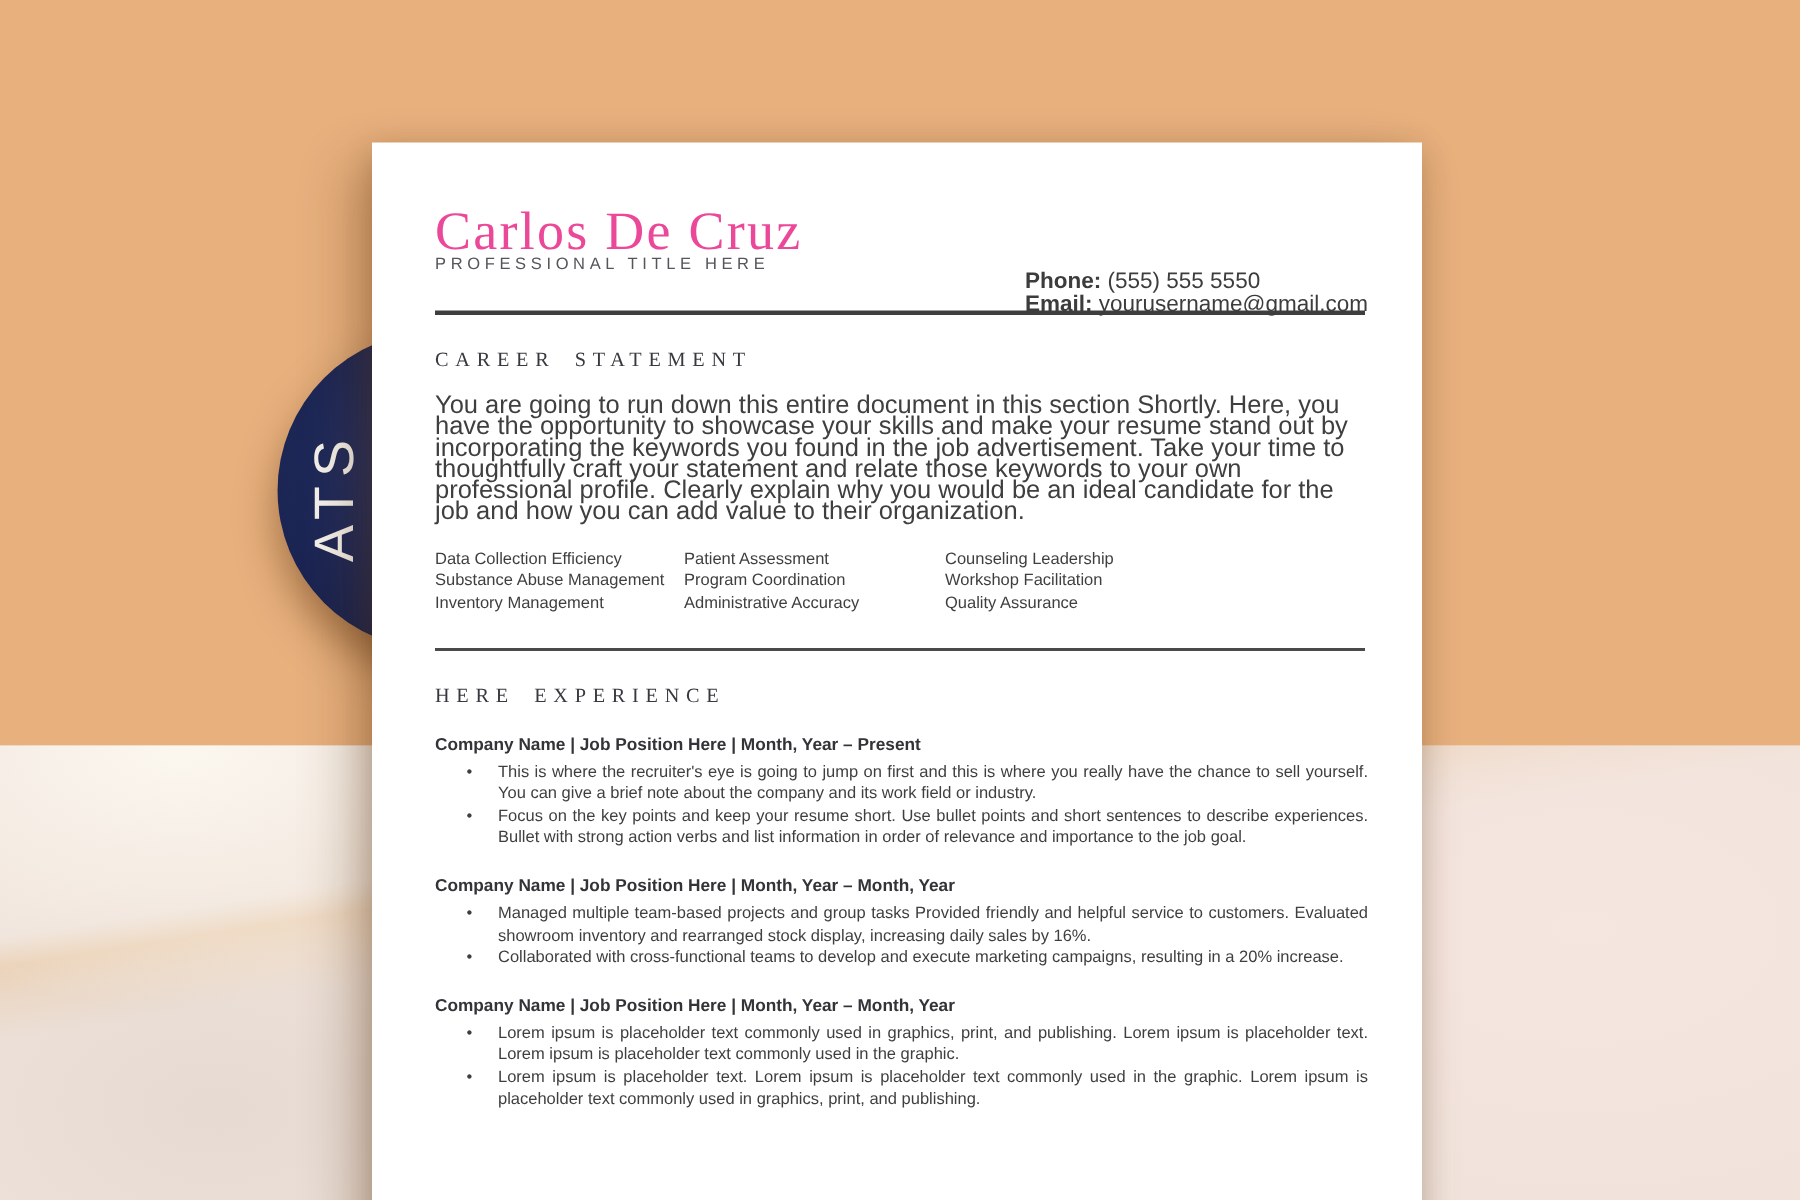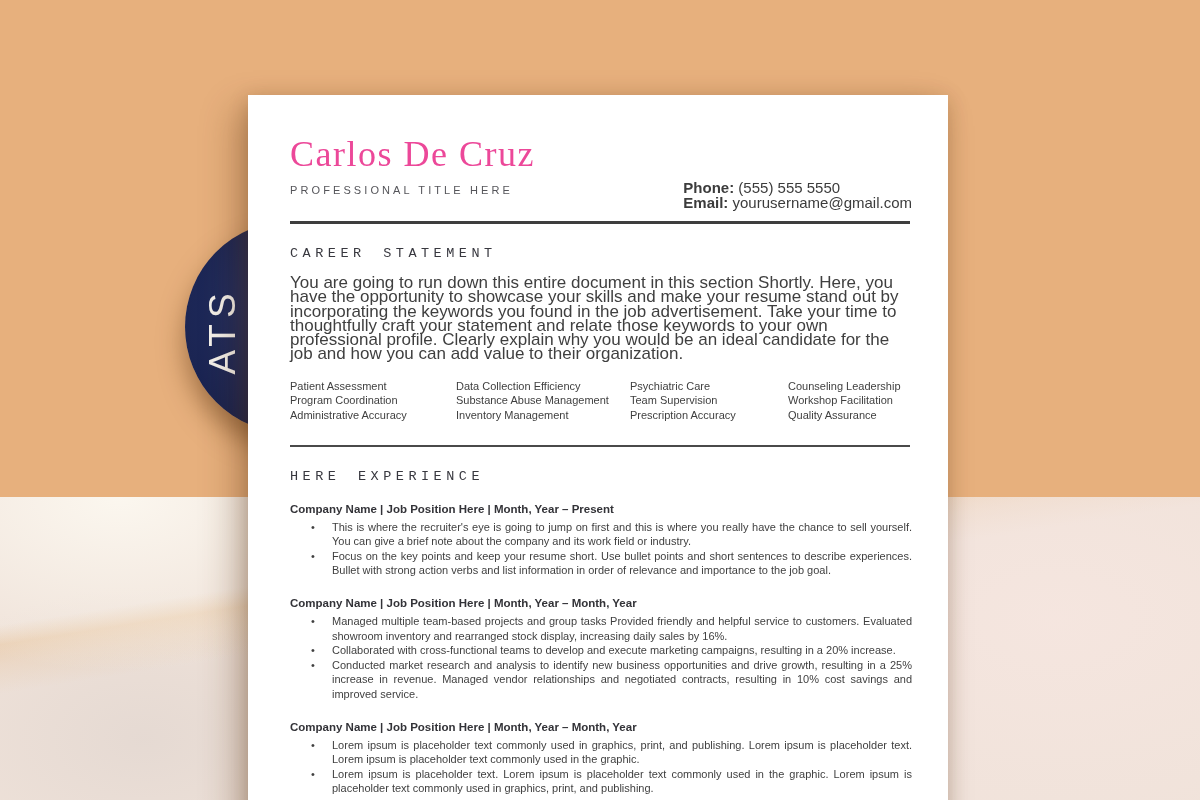--- a/index.html
+++ b/index.html
@@ -45,33 +45,33 @@
   }
   .page-inner{padding:44px 36px 0 42px;color:#3f3f3f;}
   
   .res-header{position:relative;}
   .res-name{
     font-family:Liberation Serif, serif;
     font-size:36px;line-height:31px;color:#ec4899;letter-spacing:1.5px;
     margin:0;font-weight:500;
   }
   .res-title{
-    margin-top:14px;font-size:11px;letter-spacing:3.1px;color:#55555a;
+    font-size:11px;letter-spacing:3.1px;color:#55555a;
   }
   .contact{
     position:absolute;right:0;top:41px;text-align:left;
     font-size:15px;line-height:15px;color:#3c3c3c;
   }
   .contact b{font-weight:bold;}
   
   .rule-thick{border:0;border-top:3px solid #3e3e3e;margin:25px 2px 0 0;}
   .rule-mid{border:0;border-top:2.5px solid #4a4a4a;margin:22px 2px 0 0;}
   
   .sec-heading{
-    font-family:Liberation Mono, monospace;
+    font-family:Liberation Serif, serif;
     font-size:13.5px;letter-spacing:4.5px;word-spacing:5px;color:#38383f;
     margin-top:22px;font-weight:500;
   }
   .career-para{
     margin-top:15px;font-size:17px;line-height:14.3px;color:#3f3f3f;
   }
   .skills-grid{
     margin-top:9px;display:grid;grid-template-columns:166px 174px 158px 1fr;
     font-size:11px;line-height:14.6px;color:#3f3f3f;
   }
@@ -116,33 +116,28 @@
       </div>
     </div>
 
     <hr class="rule-thick">
 
     <div class="sec-heading">CAREER STATEMENT</div>
     <p class="career-para">You are going to run down this entire document in this section Shortly. Here, you have the opportunity to showcase your skills and make your resume stand out by incorporating the keywords you found in the job advertisement. Take your time to thoughtfully craft your statement and relate those keywords to your own professional profile. Clearly explain why you would be an ideal candidate for the job and how you can add value to their organization.</p>
 
     <div class="skills-grid">
       <div class="skill-col">
-        <div>Patient Assessment</div>
-        <div>Program Coordination</div>
-        <div>Administrative Accuracy</div>
-      </div>
-      <div class="skill-col">
         <div>Data Collection Efficiency</div>
         <div>Substance Abuse Management</div>
         <div>Inventory Management</div>
       </div>
       <div class="skill-col">
-        <div>Psychiatric Care</div>
-        <div>Team Supervision</div>
-        <div>Prescription Accuracy</div>
+        <div>Patient Assessment</div>
+        <div>Program Coordination</div>
+        <div>Administrative Accuracy</div>
       </div>
       <div class="skill-col">
         <div>Counseling Leadership</div>
         <div>Workshop Facilitation</div>
         <div>Quality Assurance</div>
       </div>
     </div>
 
     <hr class="rule-mid">
 
@@ -154,21 +149,20 @@
         <li>This is where the recruiter's eye is going to jump on first and this is where you really have the chance to sell yourself. You can give a brief note about the company and its work field or industry.</li>
         <li>Focus on the key points and keep your resume short. Use bullet points and short sentences to describe experiences. Bullet with strong action verbs and list information in order of relevance and importance to the job goal.</li>
       </ul>
     </div>
 
     <div class="job">
       <p class="job-title">Company Name | Job Position Here | Month, Year – Month, Year</p>
       <ul class="job-bullets">
         <li>Managed multiple team-based projects and group tasks Provided friendly and helpful service to customers. Evaluated showroom inventory and rearranged stock display, increasing daily sales by 16%.</li>
         <li>Collaborated with cross-functional teams to develop and execute marketing campaigns, resulting in a 20% increase.</li>
-        <li>Conducted market research and analysis to identify new business opportunities and drive growth, resulting in a 25% increase in revenue. Managed vendor relationships and negotiated contracts, resulting in 10% cost savings and improved service.</li>
       </ul>
     </div>
 
     <div class="job">
       <p class="job-title">Company Name | Job Position Here | Month, Year – Month, Year</p>
       <ul class="job-bullets">
         <li>Lorem ipsum is placeholder text commonly used in graphics, print, and publishing. Lorem ipsum is placeholder text. Lorem ipsum is placeholder text commonly used in the graphic.</li>
         <li>Lorem ipsum is placeholder text. Lorem ipsum is placeholder text commonly used in the graphic. Lorem ipsum is placeholder text commonly used in graphics, print, and publishing.</li>
       </ul>
     </div>

